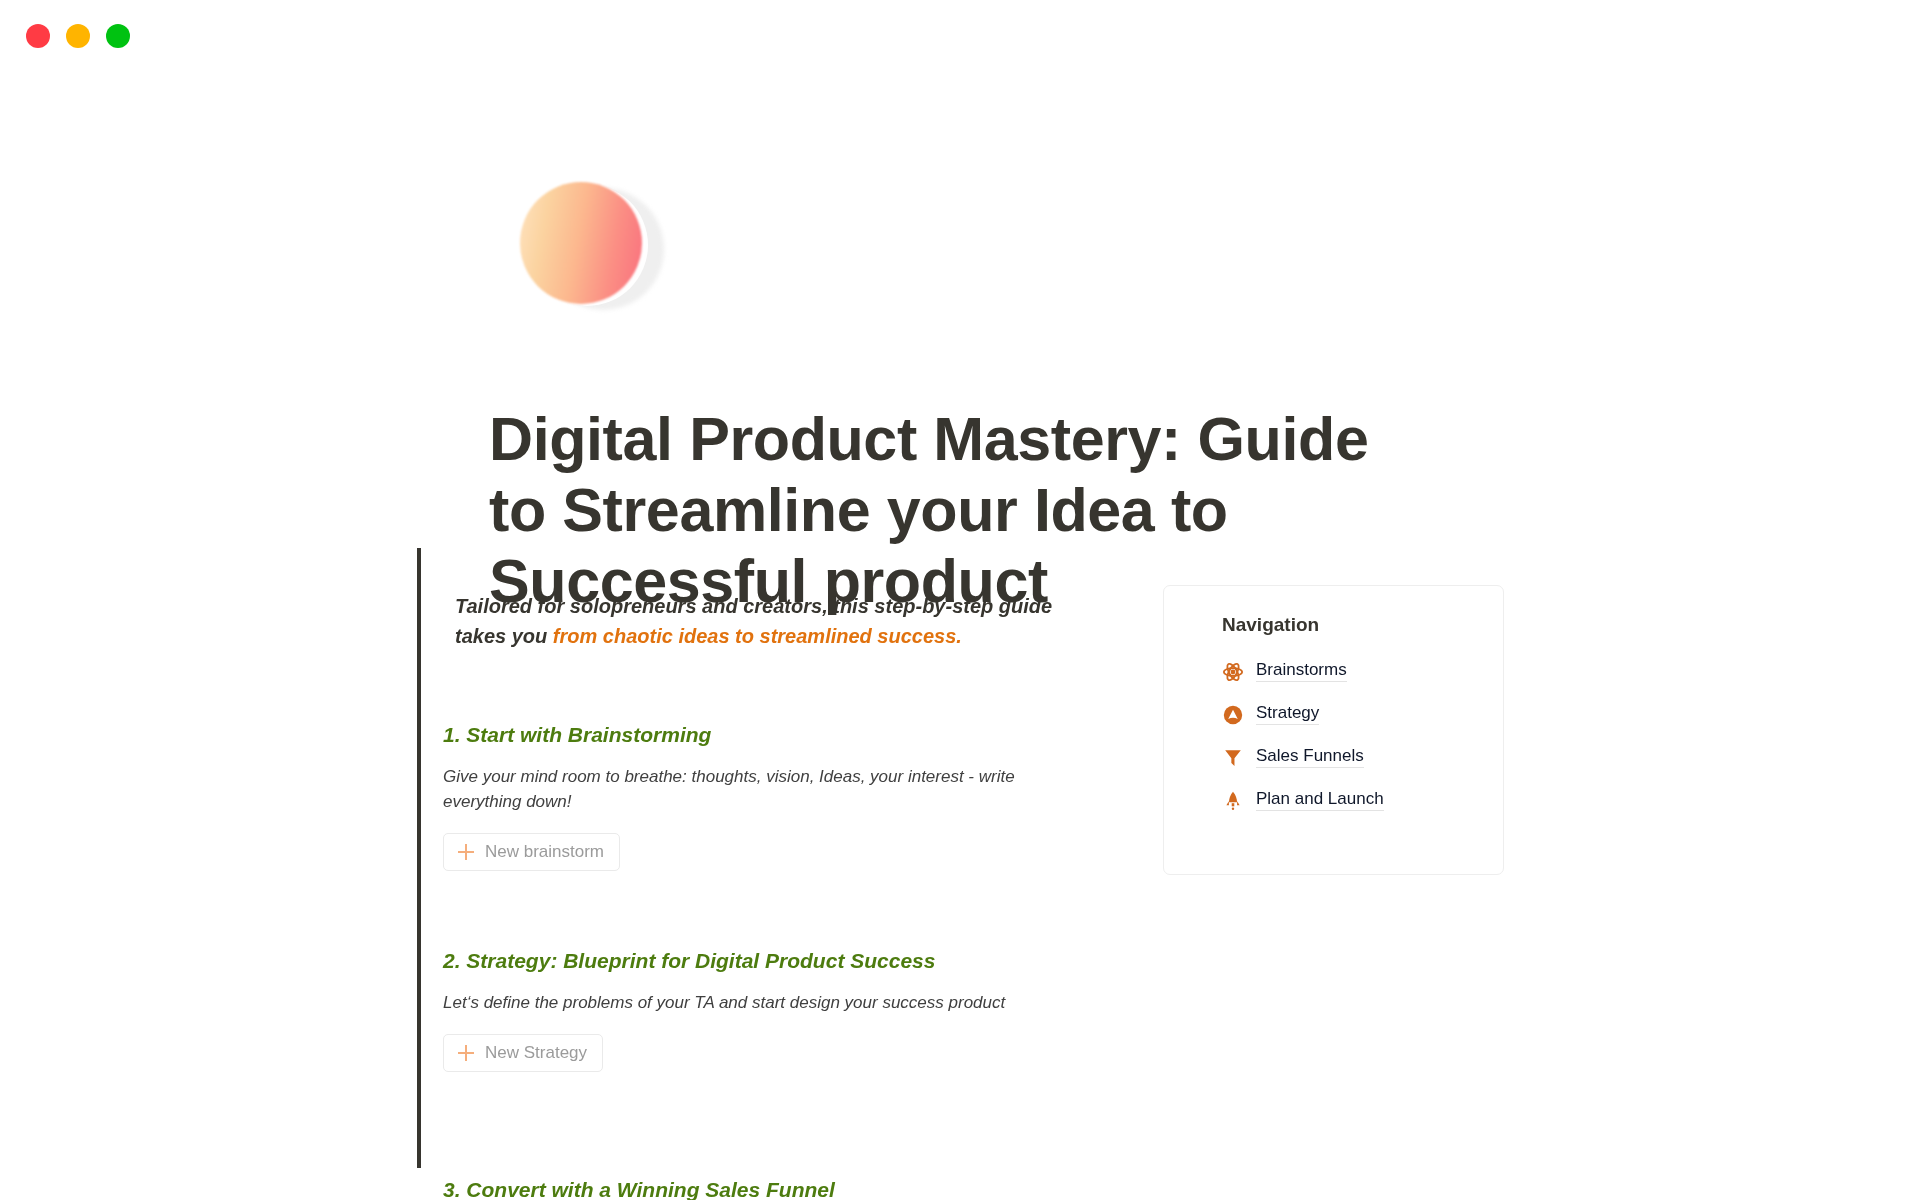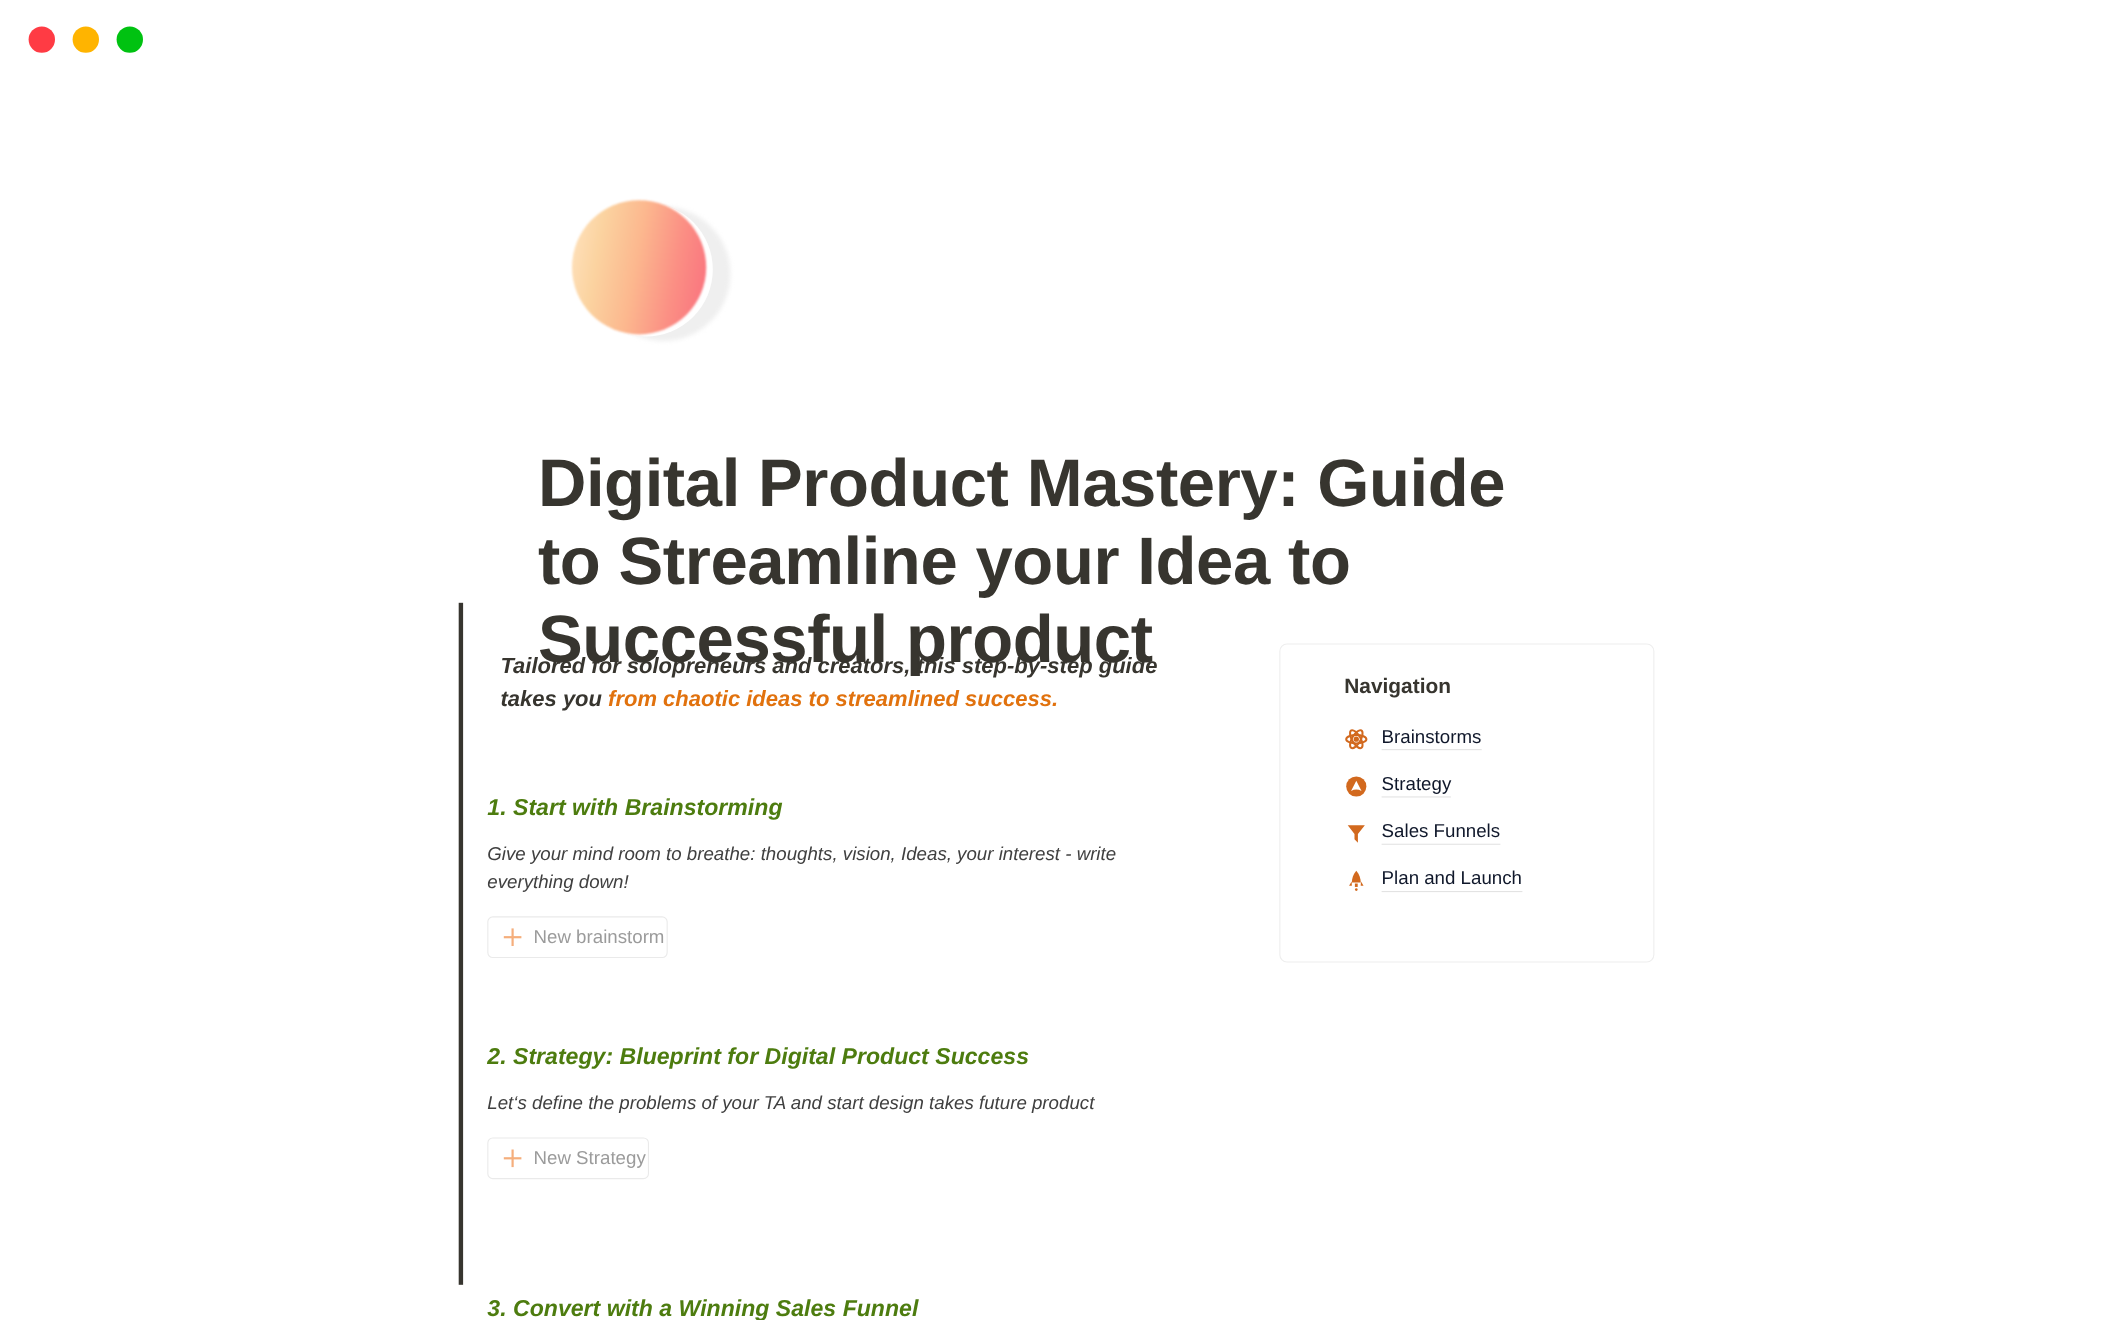--- a/index.html
+++ b/index.html
@@ -151,21 +151,21 @@
     color: #404040;
     width: 625px;
     font-style: italic;
   }
   .new-btn {
     margin-top: 18px;
     display: inline-flex;
     align-items: center;
     gap: 11px;
     height: 38px;
-    padding: 0 2px 0 14px;
+    padding: 0 15px 0 14px;
     border: 1px solid #eaeaea;
     border-radius: 5px;
     background: #ffffff;
     font-size: 17px;
     color: #9b9b9b;
     cursor: pointer;
     font-family: "Liberation Sans", sans-serif;
   }
   .plus-icon {
     position: relative;
@@ -255,21 +255,21 @@
         <h2 class="sec-title">1. Start with Brainstorming</h2>
         <p class="sec-desc">Give your mind room to breathe: thoughts, vision, Ideas, your interest - write everything down!</p>
         <button class="new-btn">
           <span class="plus-icon"></span>
           <span>New brainstorm</span>
         </button>
       </div>
 
       <div class="section sec-2">
         <h2 class="sec-title">2. Strategy: Blueprint for Digital Product Success</h2>
-        <p class="sec-desc">Let‘s define the problems of your TA and start design takes future product</p>
+        <p class="sec-desc">Let‘s define the problems of your TA and start design your success product</p>
         <button class="new-btn">
           <span class="plus-icon"></span>
           <span>New Strategy</span>
         </button>
       </div>
 
       <div class="section sec-3">
         <h2 class="sec-title">3. Convert with a Winning Sales Funnel</h2>
       </div>
 

